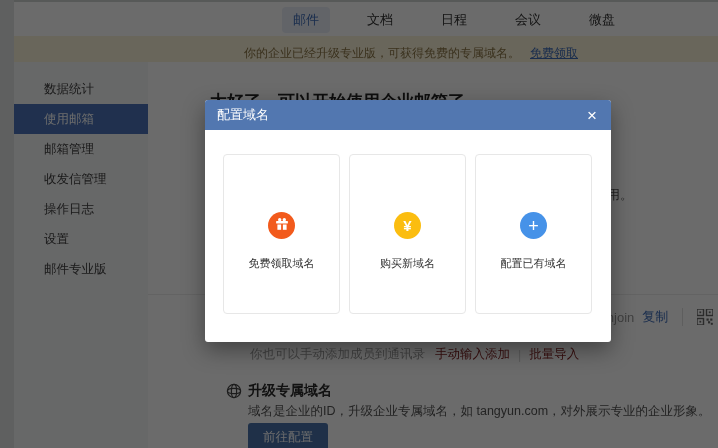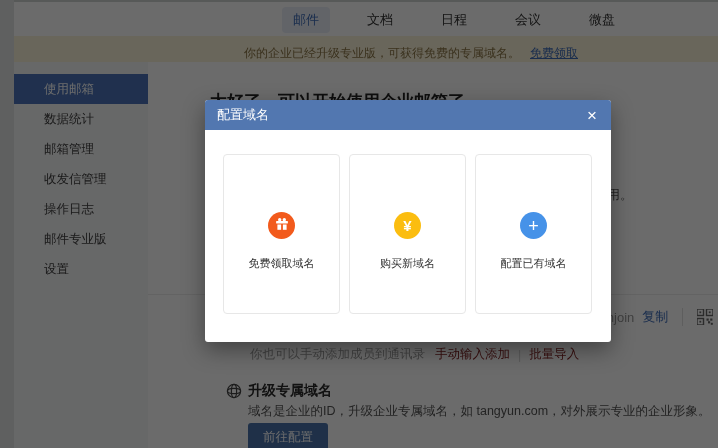--- a/index.html
+++ b/index.html
@@ -82,27 +82,27 @@
       </div>
   </div>
 
   <div class="banner">
     <span class="banner-text">你的企业已经升级专业版，可获得免费的专属域名。</span>
     <span class="banner-link">免费领取</span>
   </div>
 
   <div class="sidebar">
 
-  <div class="side-item active"><span>使用邮箱</span></div>
-      <div class="side-item"><span>数据统计</span></div>
+  <div class="side-item"><span>数据统计</span></div>
+      <div class="side-item active"><span>使用邮箱</span></div>
       <div class="side-item"><span>邮箱管理</span></div>
       <div class="side-item"><span>收发信管理</span></div>
       <div class="side-item"><span>操作日志</span></div>
+      <div class="side-item"><span>设置</span></div>
       <div class="side-item"><span>邮件专业版</span></div>
-      <div class="side-item"><span>设置</span></div>
     </div>
 
   <div class="content">
     <div class="content-heading">太好了，可以开始使用企业邮箱了</div>
     <div class="para-fragment">用。</div>
     <div class="section-divider"></div>
 
     <div class="invite-row">
       <span class="invite-fragment">_mjoin</span>
       <span class="copy-link">复制</span>

